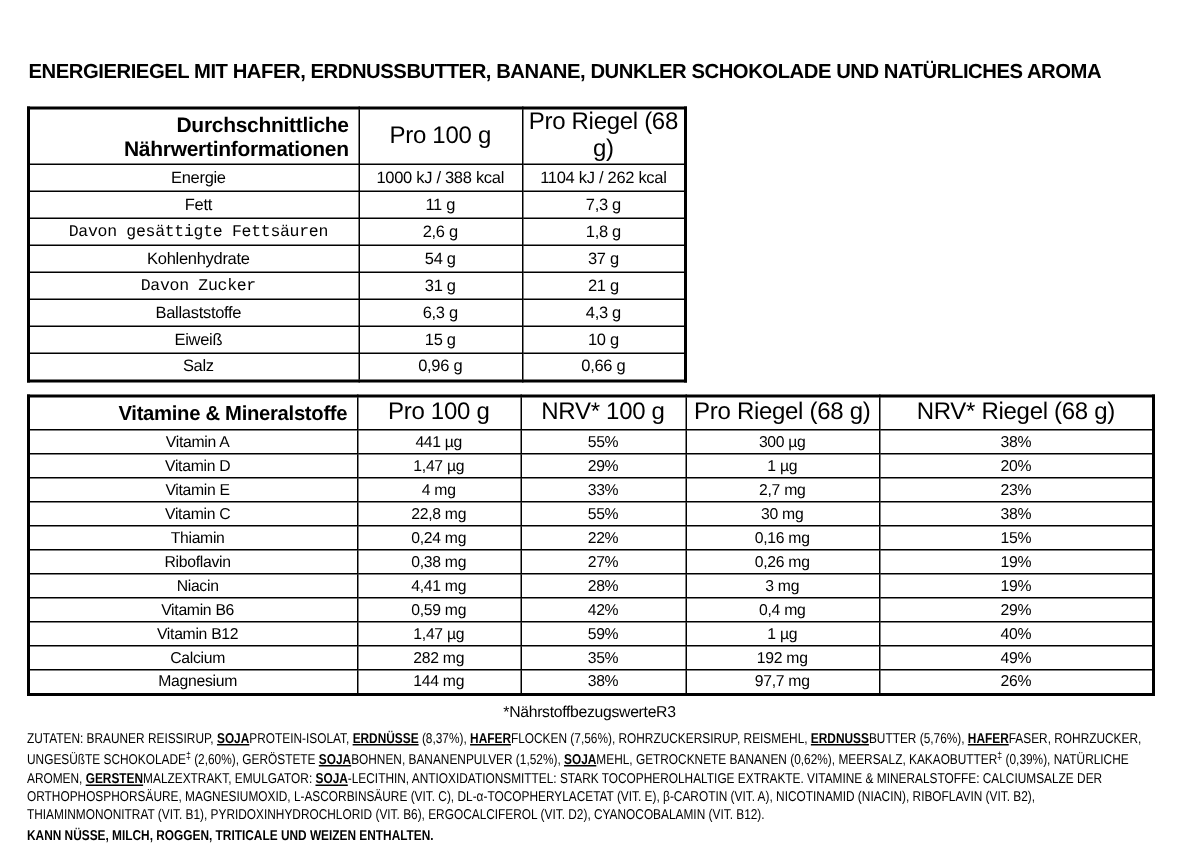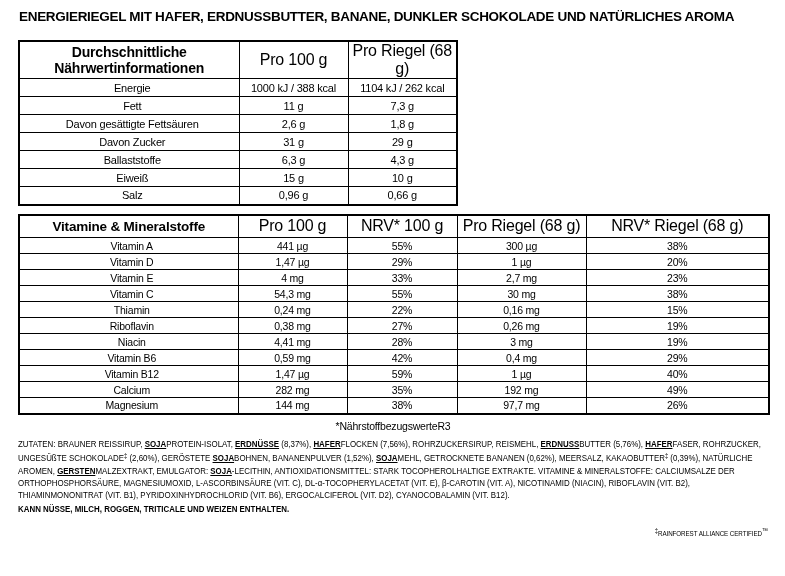--- a/index.html
+++ b/index.html
@@ -1,34 +1,34 @@
 <!DOCTYPE html>
 <html><head>
 <meta charset="utf-8">
 <style>
   * { margin:0; padding:0; box-sizing:border-box; }
   html,body { width:785px; height:576px; background:#ffffff; overflow:hidden; }
   body { font-family:"Liberation Sans","DejaVu Sans",sans-serif; color:#000; }
 
-  .title { margin:9px 18px 0 19px; font-size:13.5px; font-weight:bold; letter-spacing:-0.3px; }
+  .title { margin:40px 18px 0 19px; font-size:13.5px; font-weight:bold; letter-spacing:-0.3px; }
 
   table { border-collapse:collapse; margin-left:18px; table-layout:fixed; border:2px solid #000; }
   .t1 { width:438px; margin-top:16px; }
   .t2 { width:750px; margin-top:8px; }
   th, td { border:1px solid #000; }
   th { font-size:16px; font-weight:normal; text-align:center; vertical-align:middle; letter-spacing:-0.2px; }
-  th.tlabel { text-align:center; font-size:14px; font-weight:bold; padding:2px 6px; line-height:1.15; letter-spacing:-0.2px; }
+  th.tlabel { text-align:right; font-size:14px; font-weight:bold; padding:2px 6px; line-height:1.15; letter-spacing:-0.2px; }
   .t1 th { height:37px; }
   .t2 th { height:23px; }
   .t2 th.tlabel { font-size:13.5px; }
   td { font-size:11px; text-align:center; vertical-align:middle; letter-spacing:-0.2px; }
   .t1 td { height:18px; }
   .t2 td { font-size:10.5px; height:16px; }
   td.lbl { text-align:center; padding-left:6px; }
-  td.lbl.indent { padding-left:6px; }
+  td.lbl.indent { padding-left:6px;font-family:Liberation Mono, monospace; }
 
   .footrow { width:750px; margin:5px 0 0 18px; display:flex; justify-content:center; font-size:10.5px; letter-spacing:-0.2px; }
 
   .smallblock { width:900px; margin:6px 0 0 18px; transform:scaleX(0.833); transform-origin:0 0; }
   .ing { font-size:9.5px; line-height:12.4px; }
   .allergen-line { font-weight:bold; margin-top:1px; }
   .allergen { font-weight:bold; text-decoration:underline; text-decoration-thickness:1px; text-underline-offset:1px; }
   .sup { font-size:7px; vertical-align:3px; }
   .cert { text-align:right; font-size:7.5px; margin-top:12px; letter-spacing:-0.1px; }
 </style>
@@ -62,23 +62,28 @@
           <td class="lbl">Fett</td>
           <td>11 g</td>
           <td>7,3 g</td>
         </tr>
         <tr>
           <td class="lbl indent">Davon gesättigte Fettsäuren</td>
           <td>2,6 g</td>
           <td>1,8 g</td>
         </tr>
         <tr>
+          <td class="lbl">Kohlenhydrate</td>
+          <td>54 g</td>
+          <td>37 g</td>
+        </tr>
+        <tr>
           <td class="lbl indent">Davon Zucker</td>
           <td>31 g</td>
-          <td>29 g</td>
+          <td>21 g</td>
         </tr>
         <tr>
           <td class="lbl">Ballaststoffe</td>
           <td>6,3 g</td>
           <td>4,3 g</td>
         </tr>
         <tr>
           <td class="lbl">Eiweiß</td>
           <td>15 g</td>
           <td>10 g</td>
@@ -125,21 +130,21 @@
         </tr>
         <tr>
           <td class="lbl">Vitamin E</td>
           <td>4 mg</td>
           <td>33%</td>
           <td>2,7 mg</td>
           <td>23%</td>
         </tr>
         <tr>
           <td class="lbl">Vitamin C</td>
-          <td>54,3 mg</td>
+          <td>22,8 mg</td>
           <td>55%</td>
           <td>30 mg</td>
           <td>38%</td>
         </tr>
         <tr>
           <td class="lbl">Thiamin</td>
           <td>0,24 mg</td>
           <td>22%</td>
           <td>0,16 mg</td>
           <td>15%</td>

